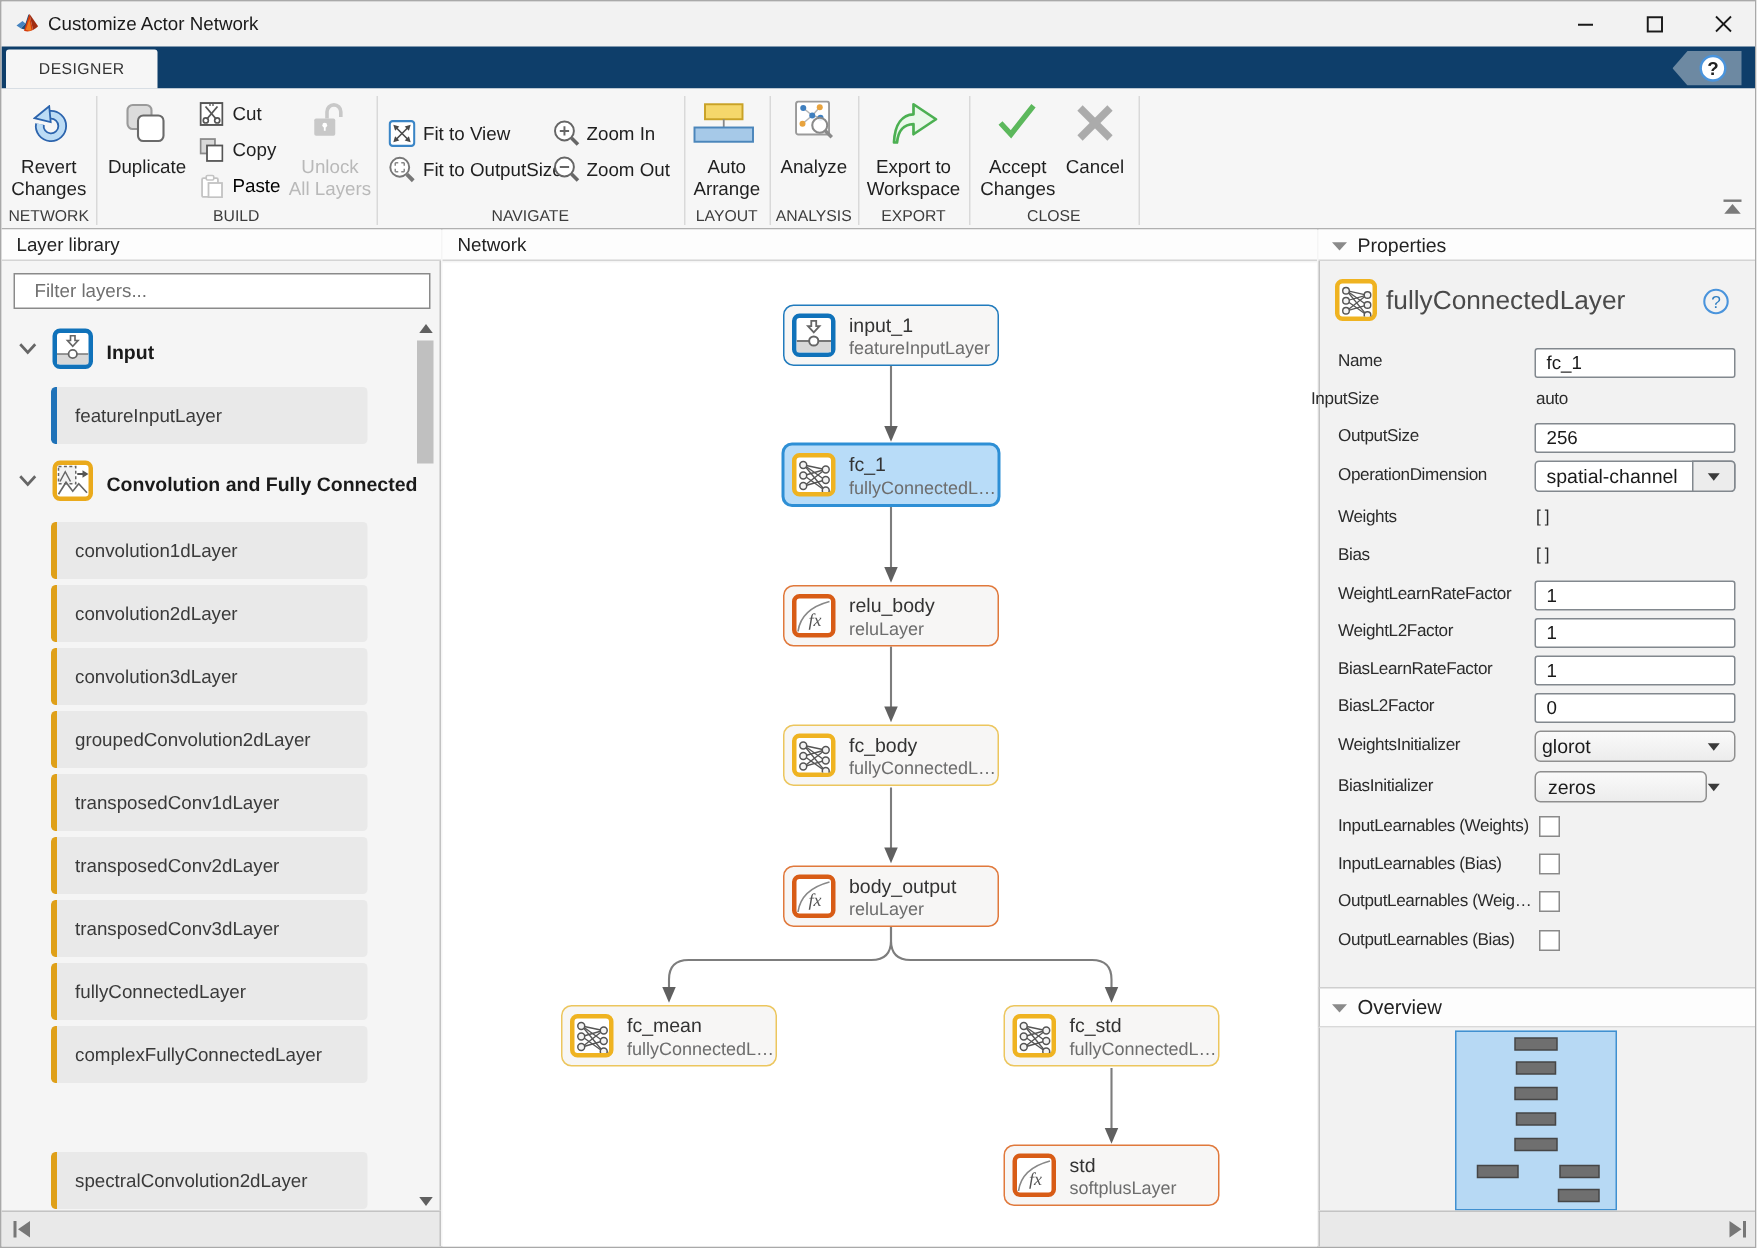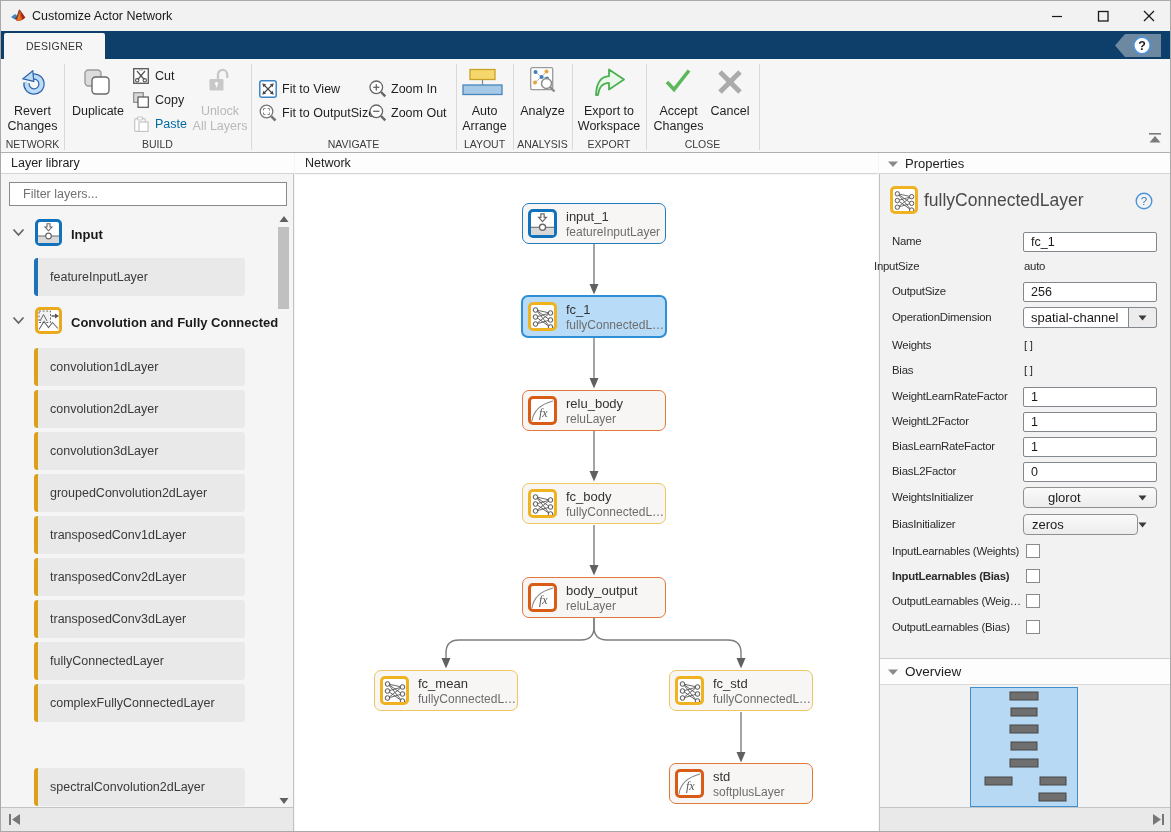--- a/index.html
+++ b/index.html
@@ -91,21 +91,21 @@
 <svg class="abs" style="left:132px;top:91px;" width="16" height="16" viewBox="0 0 16 16">
   <rect x="0.7" y="0.7" width="9.6" height="9.6" fill="#d9d9d9" stroke="#8a8a8a" stroke-width="1.2"></rect>
   <rect x="5" y="5" width="10.3" height="10.3" fill="#fff" stroke="#555" stroke-width="1.2"></rect>
 </svg>
 <div class="btxt" style="left:154px;top:92px;text-align:left;">Copy</div>
 <svg class="abs" style="left:132px;top:115px;" width="16" height="16" viewBox="0 0 16 16">
   <rect x="1.7" y="2.7" width="10.6" height="12.6" rx="1" fill="#fff" stroke="#c3c3c3" stroke-width="1.2"></rect>
   <rect x="4.5" y="1" width="5" height="3" rx="0.8" fill="#fff" stroke="#c3c3c3" stroke-width="1.1"></rect>
   <rect x="6" y="6" width="9" height="9.5" fill="#fff" stroke="#c3c3c3" stroke-width="1.2"></rect>
 </svg>
-<div class="btxt" style="left:154px;top:116px;text-align:right;color:#0369a1;">Paste</div>
+<div class="btxt" style="left:154px;top:116px;text-align:right;color:#000000;">Paste</div>
 
 <svg class="abs" style="left:206px;top:66px;" width="26" height="26" viewBox="0 0 26 26">
   <path d="M11,12 L11,7.5 A4.6,4.6 0 0 1 20.2,7.5 L20.2,11" stroke="#c8c8c8" stroke-width="2.4" fill="none"></path>
   <rect x="2.5" y="12" width="14" height="11.5" rx="1.2" fill="#c8c8c8"></rect>
   <circle cx="9.5" cy="16.5" r="1.6" fill="#fff"></circle>
   <rect x="8.9" y="17" width="1.2" height="3.2" fill="#fff"></rect>
 </svg>
 <div class="btxt" style="left:182px;top:103px;width:74px;color:#b9b9b9;">Unlock<br>All Layers</div>
 
 <svg class="abs" style="left:258px;top:79px;" width="18" height="18" viewBox="0 0 18 18">
@@ -442,32 +442,32 @@
 <div class="ptxt" style="left:1023px;top:363px;">[ ]</div>
 <div class="ptxt" style="left:891px;top:389px;">WeightLearnRateFactor</div>
 <div class="pfield" style="top:386px;">1</div>
 <div class="ptxt" style="left:891px;top:414px;">WeightL2Factor</div>
 <div class="pfield" style="top:411px;">1</div>
 <div class="ptxt" style="left:891px;top:439px;">BiasLearnRateFactor</div>
 <div class="pfield" style="top:436px;">1</div>
 <div class="ptxt" style="left:891px;top:464px;">BiasL2Factor</div>
 <div class="pfield" style="top:461px;">0</div>
 <div class="ptxt" style="left:891px;top:490px;">WeightsInitializer</div>
-<div class="abs" style="left:1022px;top:486px;width:134px;height:21px;background:linear-gradient(#fafafa,#ececec);border:1px solid #8f8f8f;border-radius:4px;font-size:13px;color:#1a1a1a;line-height:19px;padding-left:24px;">glorot</div>
+<div class="abs" style="left:1022px;top:486px;width:134px;height:21px;background:linear-gradient(#fafafa,#ececec);border:1px solid #8f8f8f;border-radius:4px;font-size:13px;color:#1a1a1a;line-height:19px;padding-left:4px;">glorot</div>
 <svg class="abs" style="left:1137px;top:494px;" width="9" height="6" viewBox="0 0 9 6">
       <polygon points="0.5,0.5 8.5,0.5 4.5,5.5" fill="#3a3a3a"></polygon>
     </svg>
 <div class="ptxt" style="left:891px;top:517px;">BiasInitializer</div>
 <div class="abs" style="left:1022px;top:513px;width:115px;height:21px;background:linear-gradient(#fafafa,#ececec);border:1px solid #8f8f8f;border-radius:4px;font-size:13px;color:#1a1a1a;line-height:19px;padding-left:8px;">zeros</div>
 <svg class="abs" style="left:1137px;top:521px;" width="9" height="6" viewBox="0 0 9 6">
       <polygon points="0.5,0.5 8.5,0.5 4.5,5.5" fill="#3a3a3a"></polygon>
     </svg>
 <div class="ptxt" style="left:891px;top:544px;">InputLearnables (Weights)</div>
 <div class="chk" style="top:543px;"></div>
-<div class="ptxt" style="left:891px;top:569px;font-weight:bold;">InputLearnables (Bias)</div>
+<div class="ptxt" style="left:891px;top:569px;">InputLearnables (Bias)</div>
 <div class="chk" style="top:568px;"></div>
 <div class="ptxt" style="left:891px;top:594px;">OutputLearnables (Weig…</div>
 <div class="chk" style="top:593px;"></div>
 <div class="ptxt" style="left:891px;top:620px;">OutputLearnables (Bias)</div>
 <div class="chk" style="top:619px;"></div>
 
 <div class="abs" style="left:878px;top:657px;width:293px;height:27px;background:#fdfdfd;border-top:1px solid #cfcfcf;border-bottom:1px solid #d9d9d9;border-left:1px solid #c2c2c2;"></div>
 <svg class="abs" style="left:886px;top:667px;" width="12" height="8" viewBox="0 0 12 8">
       <polygon points="1,1.5 11,1.5 6,7" fill="#8a8a8a"></polygon>
     </svg>

